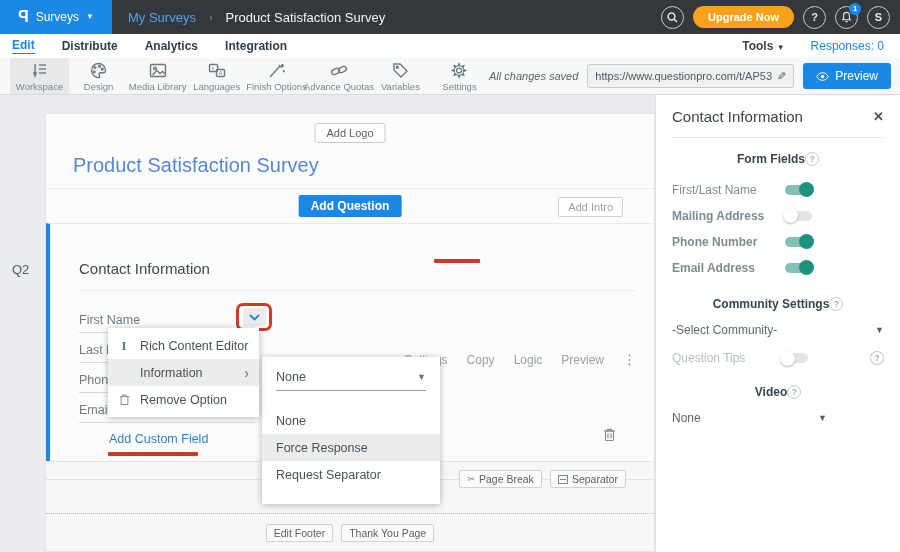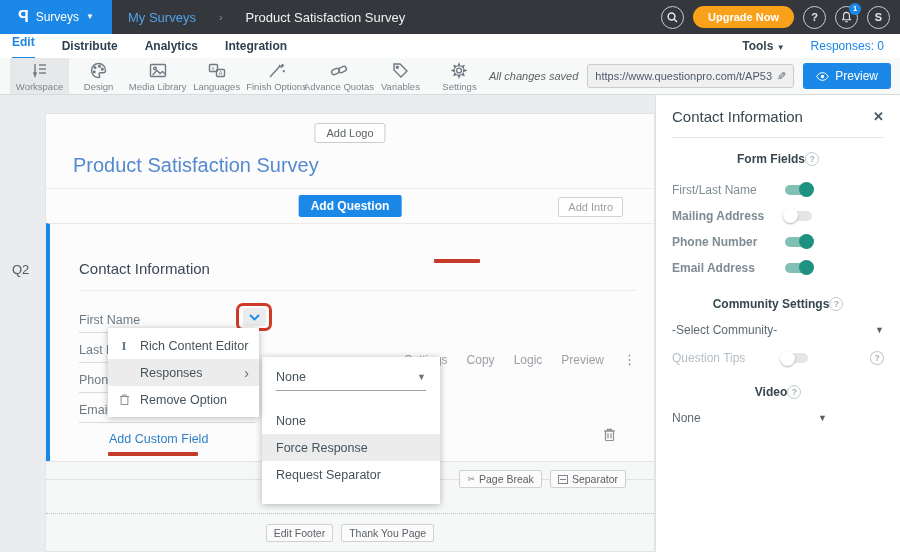--- a/index.html
+++ b/index.html
@@ -4,33 +4,33 @@
 <style>
   * { margin:0; padding:0; box-sizing:border-box; }
   html,body { width:900px; height:552px; font-family:"Liberation Sans",sans-serif; background:#eaecef; overflow:hidden; position:relative; }
 
   
   .topbar { position:absolute; left:0; top:0; width:900px; height:34px; background:#34383c; display:flex; align-items:center; z-index:50; }
   .logo-area { width:112px; height:34px; background:#1b87e6; color:#fff; display:flex; align-items:center; justify-content:center; gap:7px; cursor:pointer; }
   .logo-mark { font-weight:bold; font-size:16px; transform:scaleX(-1); display:inline-block; }
   .surveys-label { font-size:12px; }
   .caret-sm { font-size:8px; line-height:1; }
-  .breadcrumb { margin-left:16px; font-size:13px; display:flex; gap:23px; align-items:center; }
+  .breadcrumb { margin-left:16px; font-size:13px; display:flex; gap:13px; align-items:center; }
   .bc-parent { color:#55a0ea; cursor:pointer; }
   .bc-sep { color:#8a9097; font-size:11px; }
   .bc-current { color:#f1f2f3; }
   .topbar-right { margin-left:auto; margin-right:10px; display:flex; align-items:center; gap:9px; }
   .circle-btn { width:23px; height:23px; border:1.5px solid #c9cdd1; border-radius:50%; color:#e4e6e8; display:flex; align-items:center; justify-content:center; font-size:11px; font-weight:bold; cursor:pointer; position:relative; }
   .upgrade-btn { background:#f9a11b; color:#fff; font-size:11px; font-weight:bold; padding:5px 15px; border-radius:12px; border:none; cursor:pointer; }
   .badge { position:absolute; top:-4px; right:-4px; width:12px; height:12px; background:#1b87e6; border-radius:50%; color:#fff; font-size:7.5px; font-weight:bold; display:flex; align-items:center; justify-content:center; }
 
   
   .subnav { position:absolute; left:0; top:34px; width:900px; height:24px; background:#fff; display:flex; align-items:center; padding:0 12px; z-index:49; }
   .subtab { font-size:12px; font-weight:bold; color:#2e3f50; margin-right:27px; cursor:pointer; text-decoration:none; }
-  .subtab.active { color:#1b87e6; border-bottom:1px solid #1b87e6; padding-bottom:8px; }
+  .subtab.active { color:#1b87e6; border-bottom:1px solid #1b87e6; padding-bottom:1px; }
   .subnav-right { margin-left:auto; display:flex; align-items:center; gap:26px; margin-right:4px; }
   .tools-label { font-size:12px; font-weight:bold; color:#37474f; cursor:pointer; }
   .tools-label .caret-sm { color:#37474f; }
   .responses-label { font-size:12px; color:#1b87e6; }
 
   
   .toolbar { position:absolute; left:0; top:58px; width:900px; height:37px; background:#f7f8f8; border-bottom:1px solid #d8dadd; display:flex; align-items:stretch; padding-left:10px; z-index:48; }
   .tool-item { width:64px; display:flex; flex-direction:column; align-items:center; justify-content:center; gap:2px; cursor:pointer; padding-top:2px; }
   .tool-item.active { background:#e7e8e9; }
   .tool-item svg { stroke:#6f7a82; fill:none; stroke-width:1.4; }
@@ -336,21 +336,21 @@
 
   <div class="menu1">
     <div class="menu-row">
       <span class="menu-icon">
           <span class="rte-glyph">I</span>
         </span>
       <span>Rich Content Editor</span>
     </div>
     <div class="menu-row hl">
       <span class="menu-icon"></span>
-      <span>Responses</span>
+      <span>Information</span>
       <span class="submenu-arrow">›</span>
     </div>
     <div class="menu-row">
       <span class="menu-icon">
           <svg width="11" height="13" viewBox="0 0 13 15">
             <rect x="2.5" y="4" width="8" height="9.5" rx="0.8"></rect>
             <line x1="1" y1="4" x2="12" y2="4"></line>
             <path d="M4.5 4 L4.5 2.3 L8.5 2.3 L8.5 4"></path>
           </svg>
         </span>

